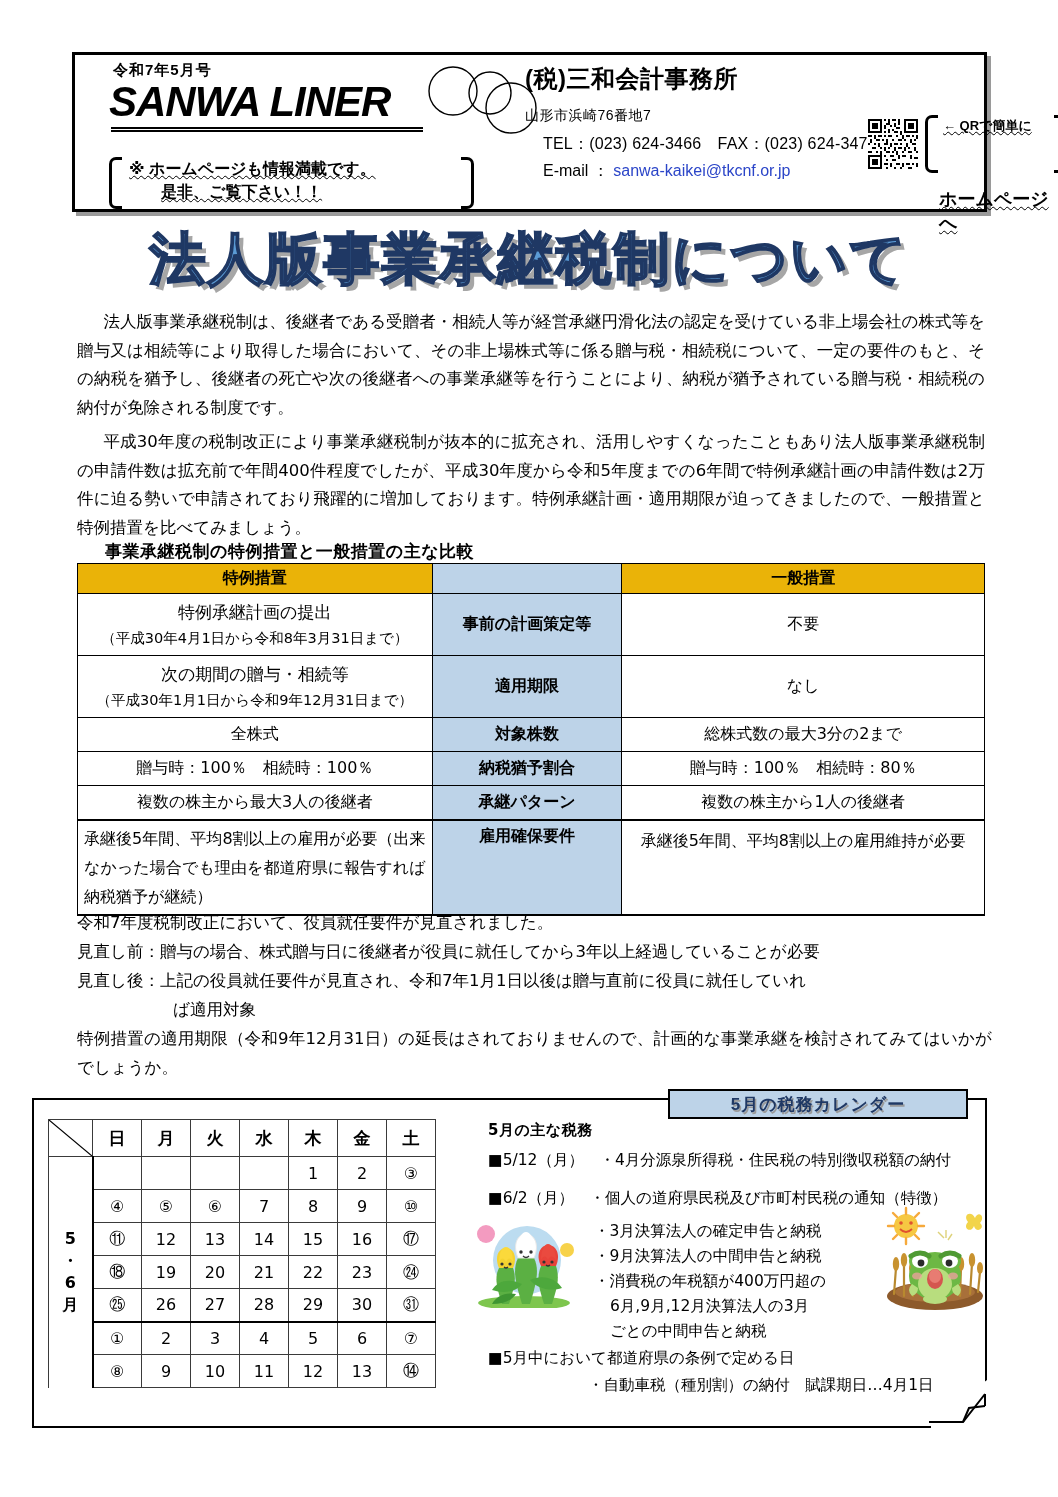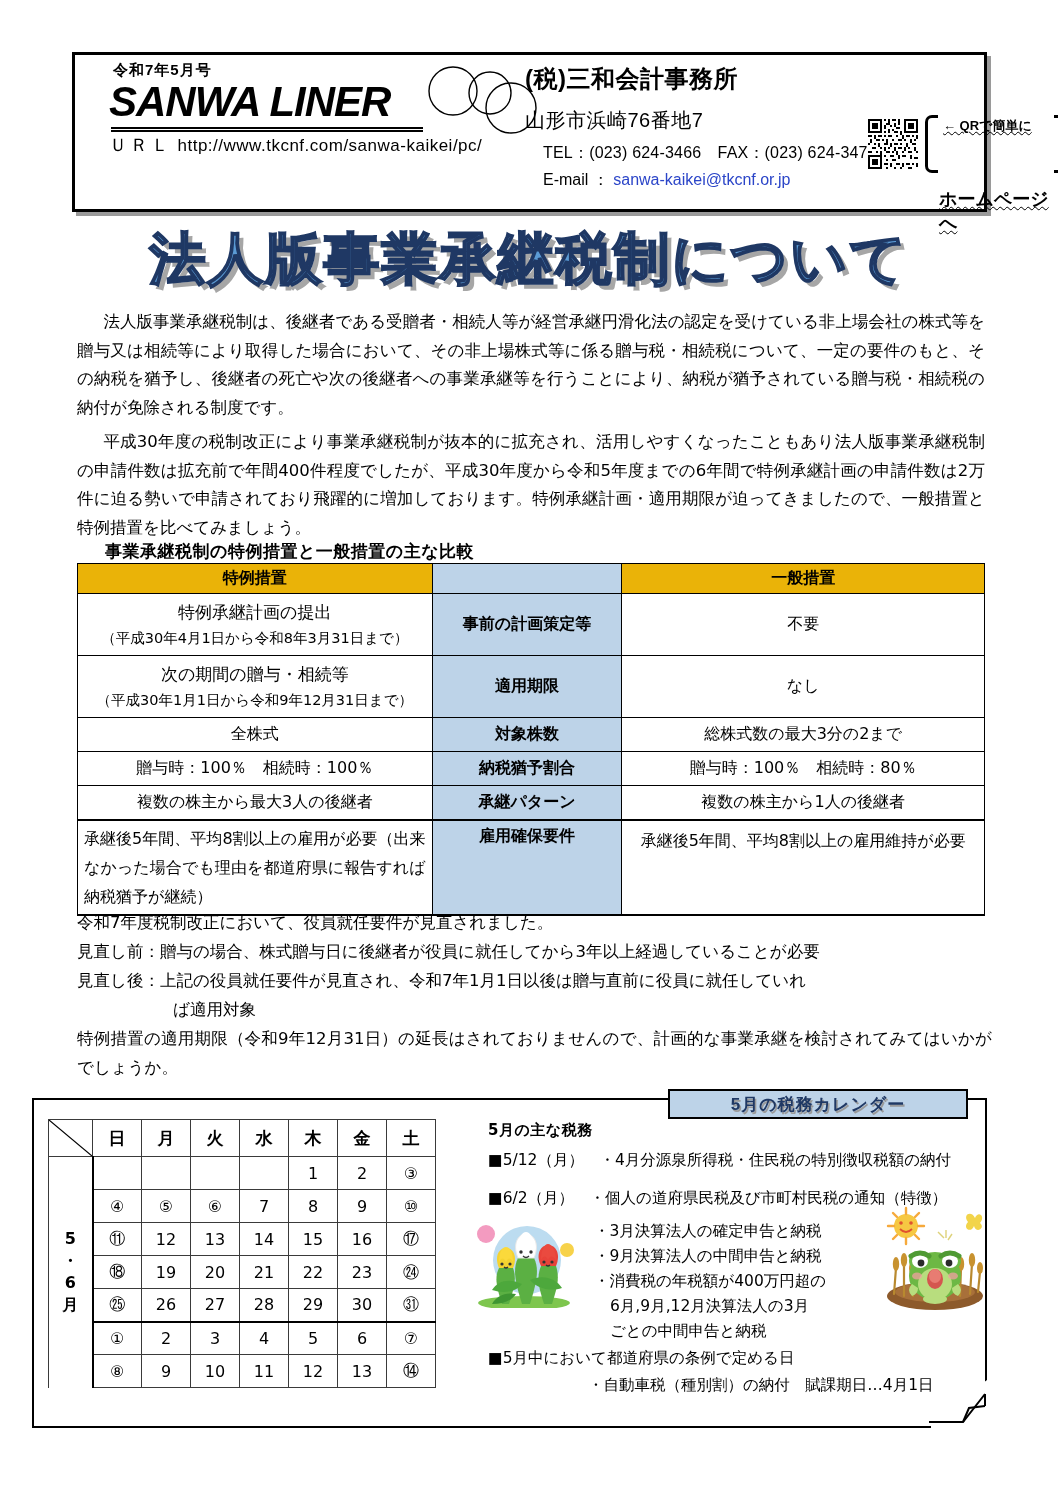--- a/index.html
+++ b/index.html
@@ -56,21 +56,21 @@
     font-size:0;
   }
   .brk.l{ left:0; border-left:3px solid #000; border-radius:7px 0 0 7px;}
   .brk.r{ right:0; border-right:3px solid #000; border-radius:0 7px 7px 0;}
   .note-l1{ position:absolute; left:20px; top:2px; font-size:16px; font-weight:700; }
   .note-l2{ position:absolute; left:52px; top:25px; font-size:16px; font-weight:700; }
   .wavy{ text-decoration:underline; text-decoration-style:wavy; text-decoration-thickness:1px; }
 
   .firm-block{ position:absolute; left:430px; top:8px; width:470px; }
   .firm-name{ font-size:24px; font-weight:700; letter-spacing:0.5px; }
-  .firm-addr{ font-size:20px; margin-top:12px; letter-spacing:0.5px;}
+  .firm-addr{ font-size:14px; margin-top:12px; letter-spacing:0.5px;}
   .firm-tel{ font-size:16px; margin-top:9px; padding-left:18px; letter-spacing:0.2px;}
   .firm-mail{ font-size:16px; margin-top:6px; padding-left:18px;}
   .mail-link{ color:#2b45c8; }
 
   .qr{ position:absolute; left:773px; top:64px; width:50px; height:50px; }
   .qr-bracket{ position:absolute; left:830px; top:60px; width:142px; height:58px; }
   .qr-line1{ position:absolute; left:18px; top:2px; font-size:13px; font-weight:700;}
   .qr-line2{ position:absolute; left:14px; top:28px; font-size:18px; font-weight:700;margin-top:44px;}
 
   
@@ -217,25 +217,27 @@
       <div class="logo-text">SANWA LINER</div>
       <div class="logo-underline"></div>
     </div>
 
     <svg class="rings" viewBox="0 0 160 72">
       <circle cx="58" cy="26" r="24"></circle>
       <circle cx="95" cy="28" r="21"></circle>
       <circle cx="116" cy="43" r="25"></circle>
     </svg>
 
-    <div class="url-row">
-      <span class="url-label">ＵＲＬ</span>
-      <span class="url-link">http://www.tkcnf.com/sanwa-kaikei/pc/</span>
+
+    <div class="note-bracket">
+      <div class="brk l"></div>
+      <div class="brk r"></div>
+      <div class="note-l1"><span class="wavy">※ ホームページも情報満載です。</span></div>
+      <div class="note-l2"><span class="wavy">是非、ご覧下さい！！</span></div>
     </div>
-
 
     <div class="firm-block">
       <div class="firm-name">(税)三和会計事務所</div>
       <div class="firm-addr">山形市浜崎76番地7</div>
       <div class="firm-tel">TEL：(023) 624-3466　FAX：(023) 624-3472</div>
       <div class="firm-mail">
         <span>E-mail ：</span>
         <span class="mail-link">sanwa-kaikei@tkcnf.or.jp</span>
       </div>
     </div>

